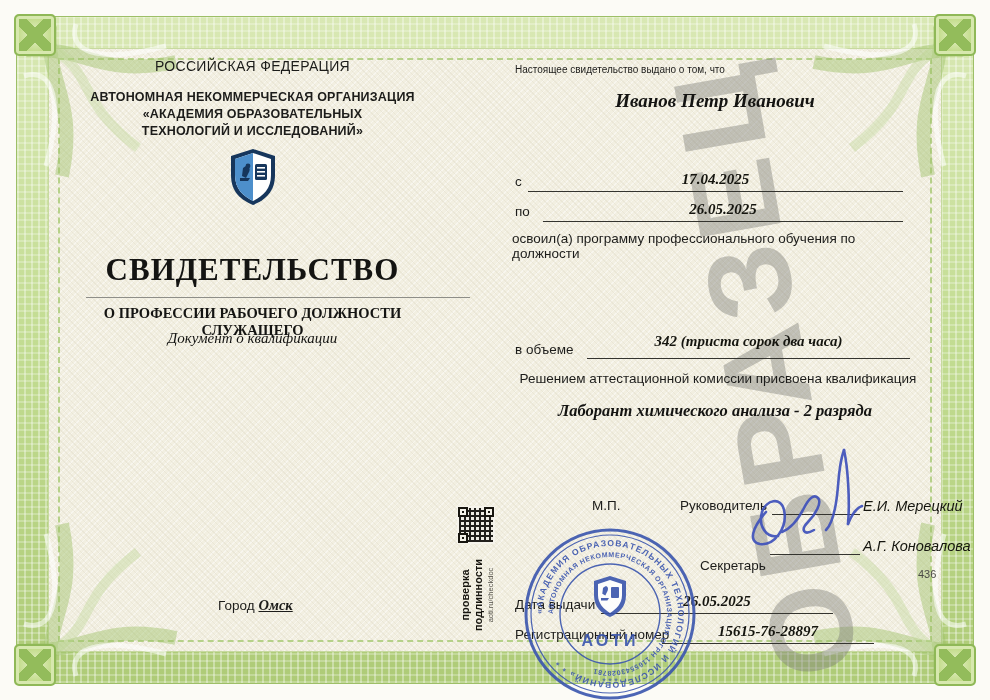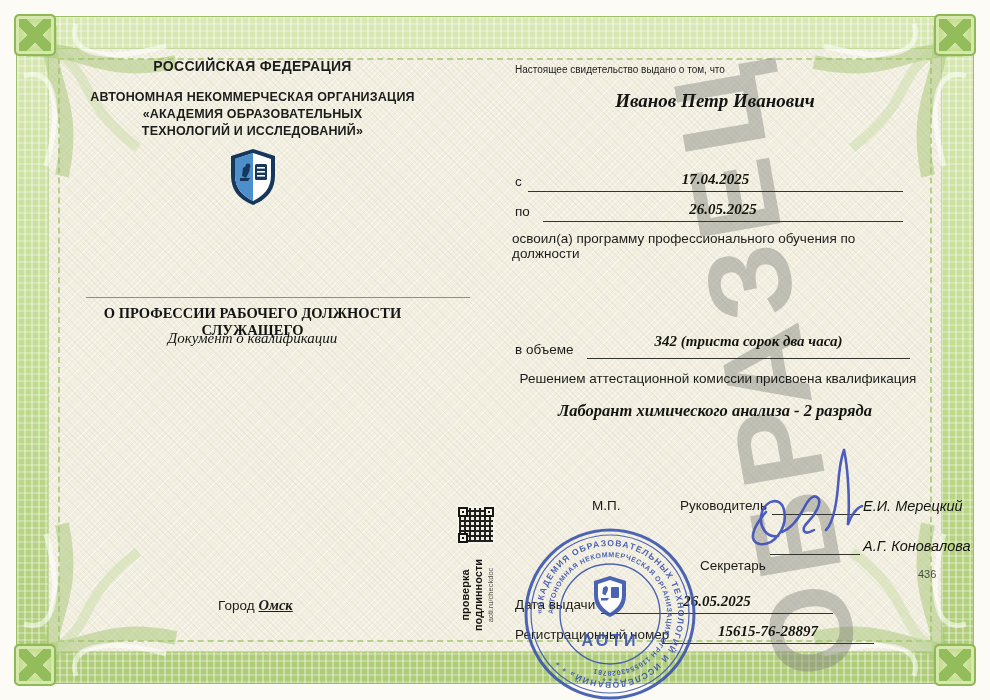--- a/index.html
+++ b/index.html
@@ -46,21 +46,21 @@
   .abs { position:absolute; z-index:3; }
   .sans { font-family:"Liberation Sans", sans-serif; color:#1c1c1a; }
   .serif { font-family:"Liberation Serif", serif; color:#141412; }
   .ital { font-style:italic; }
   .ctr { text-align:center; }
   .hline { position:absolute; z-index:3; height:0; border-top:1.5px solid #34342f; }
   .fieldval { position:absolute; z-index:3; font-family:"Liberation Serif", serif;
     font-style:italic; font-weight:600; font-size:15px; color:#15150f; text-align:center; }
 
   
-  .country { left:90px; top:58px; width:325px; font-size:14px; font-weight:700; letter-spacing:.3px; }
+  .country { left:90px; top:58px; width:325px; font-size:14px; font-weight:400; letter-spacing:.3px; }
   .orgline { left:60px; width:385px; font-size:12.5px; font-weight:600; letter-spacing:.2px; }
   .title-main { left:60px; top:252px; width:385px; font-size:31px; font-weight:700; letter-spacing:1px; }
   .title-underline { left:86px; top:297px; width:384px; border-top:1px solid #8e8e88; }
   .title-sub { left:60px; top:305px; width:385px; font-size:14.5px; font-weight:700; }
   .doc-type { left:60px; top:330px; width:385px; font-size:15px; }
   .city-row { left:218px; top:597px; font-size:13.5px; }
   .city-val { font-family:"Liberation Serif", serif; font-style:italic; font-weight:600;
     text-decoration:underline; margin-left:4px; font-size:14.5px; }
 
   
@@ -148,20 +148,21 @@
     <path d="M25 5 L7 11 V27 C7 41 15 48 25 53 Z" fill="#4d8fcb"></path>
     <rect x="27" y="16" width="12" height="16" rx="1.5" fill="#16365c"></rect>
     <rect x="29" y="19" width="8" height="1.6" fill="#ffffff"></rect>
     <rect x="29" y="23" width="8" height="1.6" fill="#ffffff"></rect>
     <rect x="29" y="27" width="8" height="1.6" fill="#ffffff"></rect>
     <path d="M12 30 l10 0 -2 3 -8 0 z" fill="#16365c"></path>
     <path d="M15 20 c 5 -5 8 0 6 4 l -3 6 -4 -2 z" fill="#16365c"></path>
     <circle cx="20" cy="18" r="2.4" fill="#16365c"></circle>
   </svg>
 
+  <div class="abs serif ctr title-main">СВИДЕТЕЛЬСТВО</div>
   <div class="abs title-underline"></div>
   <div class="abs serif ctr title-sub">О ПРОФЕССИИ РАБОЧЕГО ДОЛЖНОСТИ СЛУЖАЩЕГО</div>
   <div class="abs serif ital ctr doc-type">Документ о квалификации</div>
 
   <div class="abs sans city-row">
     <span>Город</span><span class="city-val">Омск</span>
   </div>
 
   <div class="abs sans r-intro">Настоящее свидетельство выдано о том, что</div>
   <div class="abs serif ital ctr r-name">Иванов Петр Иванович</div>

